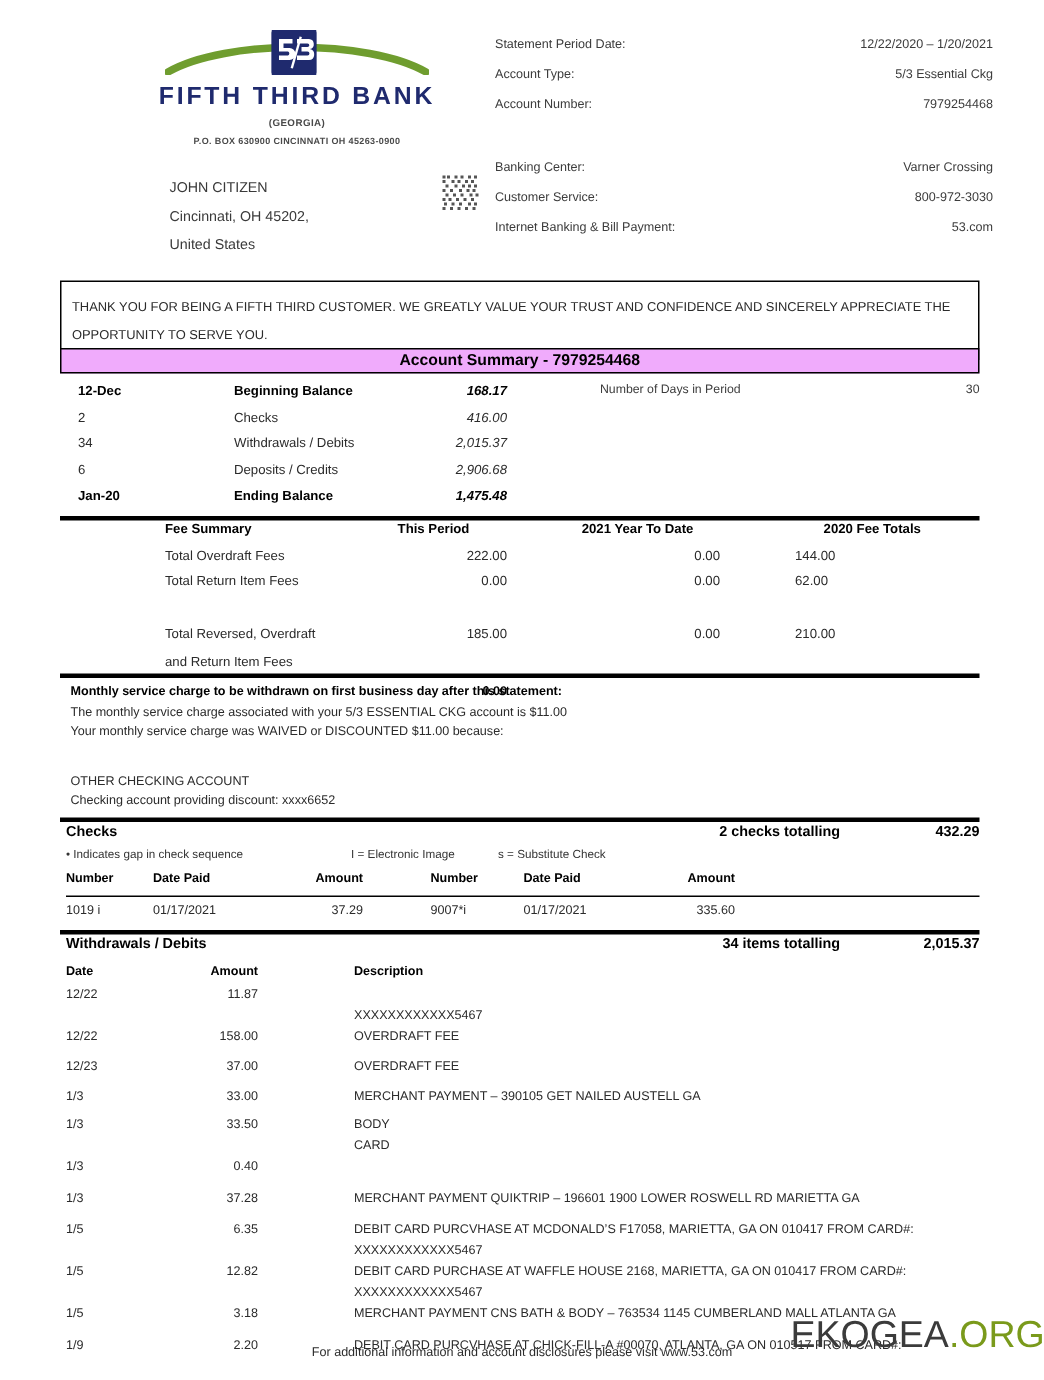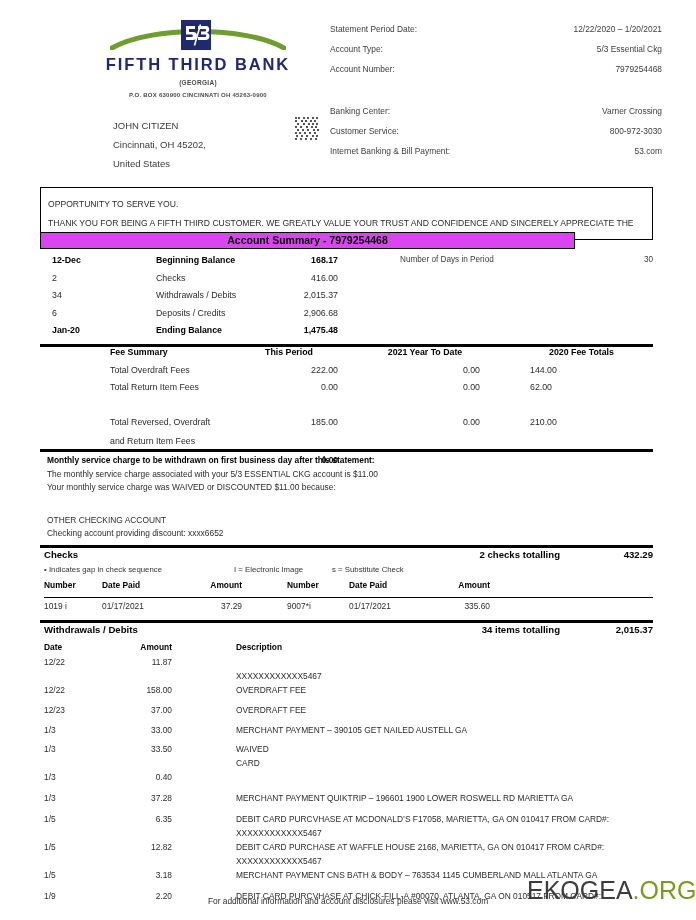--- a/index.html
+++ b/index.html
@@ -126,23 +126,23 @@
     font-size: 8.6px;
     line-height: 19px;
     color: #2b2b2b;
   }
 
   
   .summary-bar {
     position: absolute;
     left: 40px;
     top: 232px;
-    width: 535px;
+    width: 613px;
     height: 17px;
-    background: #d946ef;
+    background: #f0abfc;
     border: 1.5px solid #000;
     box-sizing: border-box;
     text-align: center;
     font-size: 10.5px;
     font-weight: bold;
     line-height: 15px;
     color: #000;
   }
 
   .rule-thick {
@@ -171,20 +171,21 @@
     left: 12px; width: 110px;
   }
   .sum-label {
     position: absolute;
     left: 116px;
   }
   .sum-amt {
     position: absolute;
     left: 200px; width: 98px;
     text-align: right;
+    font-style: italic;
   }
   .sum-extra-label {
     position: absolute;
     left: 360px;
     font-size: 8.2px;
     color: #3c3c3c;
   }
   .sum-extra-value {
     position: absolute;
     left: 520px; width: 93px;
@@ -416,22 +417,22 @@
         <span class="meta-value">800-972-3030</span>
       </div>
       <div class="meta-row">
         <span class="meta-label">Internet Banking &amp; Bill Payment:</span>
         <span class="meta-value">53.com</span>
       </div>
     </div>
   </div>
 
   <div class="notice">
+    <div>THANK YOU FOR BEING A FIFTH THIRD CUSTOMER. WE GREATLY VALUE YOUR TRUST AND CONFIDENCE AND SINCERELY APPRECIATE THE</div>
     <div>OPPORTUNITY TO SERVE YOU.</div>
-    <div>THANK YOU FOR BEING A FIFTH THIRD CUSTOMER. WE GREATLY VALUE YOUR TRUST AND CONFIDENCE AND SINCERELY APPRECIATE THE</div>
   </div>
 
   <div class="summary-bar">Account Summary - 7979254468</div>
 
   <div class="sum">
     <div class="sum-row">
       <span class="sum-count bold">12-Dec</span>
       <span class="sum-label bold">Beginning Balance</span>
       <span class="sum-amt bold">168.17</span>
       <span class="sum-extra-label">Number of Days in Period</span>
@@ -578,21 +579,21 @@
     <div class="wd-row">
       <span class="w-date">1/3</span>
       <span class="w-amt">33.00</span>
       <span class="w-desc">MERCHANT PAYMENT – 390105 GET NAILED AUSTELL GA</span>
     </div>
     <div style="height:5px;"></div>
 
     <div class="wd-row">
       <span class="w-date">1/3</span>
       <span class="w-amt">33.50</span>
-      <span class="w-desc">WAIVED</span>
+      <span class="w-desc">BODY</span>
     </div>
     <div class="w-cont">CARD</div>
 
     <div class="wd-row">
       <span class="w-date">1/3</span>
       <span class="w-amt">0.40</span>
     </div>
     <div style="height:7px;"></div>
 
     <div class="wd-row">

